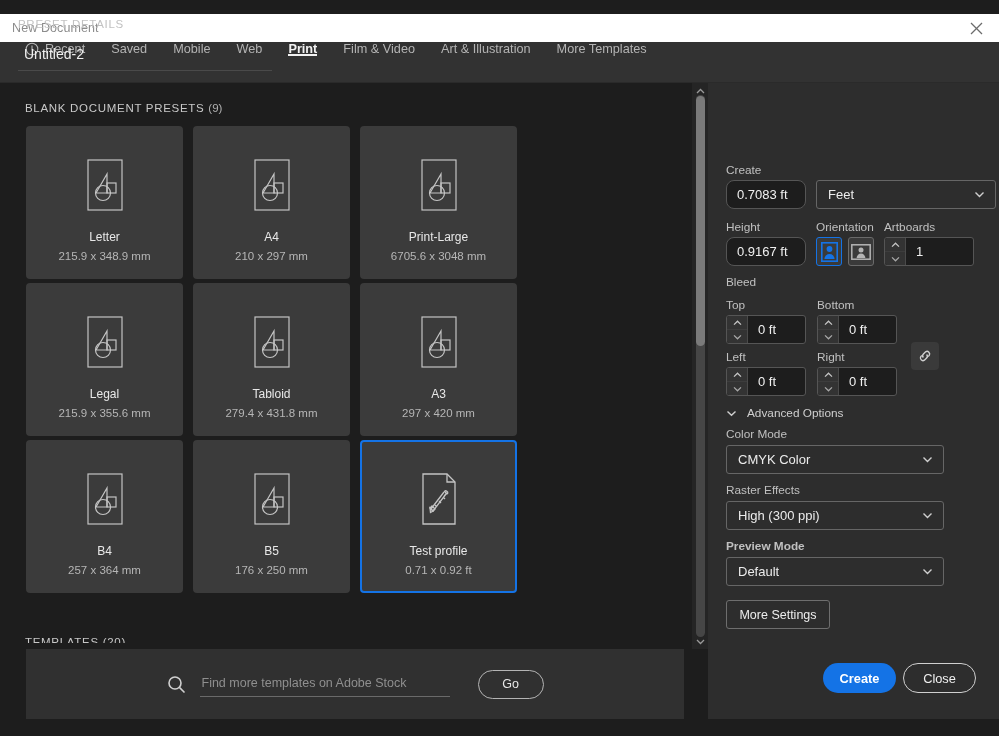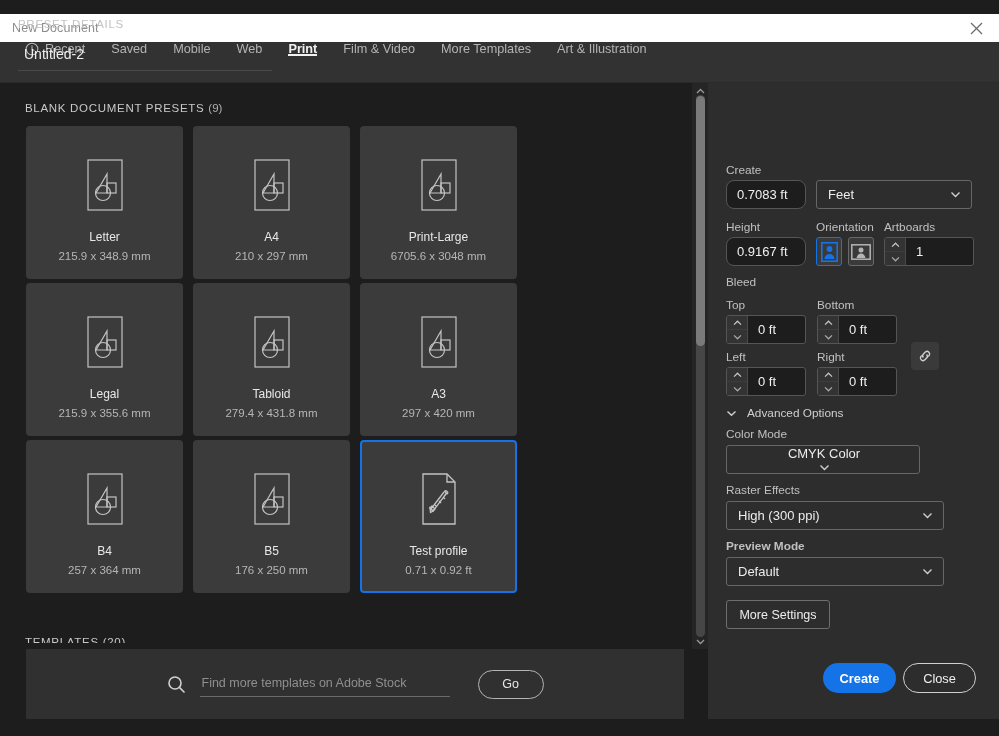--- a/index.html
+++ b/index.html
@@ -160,21 +160,21 @@
     border-radius: 3px; color: #ececec;
     font-size: 13px; display: flex; align-items: center;
     padding: 0 9px 0 11px; cursor: pointer;
   }
   .select-box .val { flex: 1; }
   .chev { width: 13px; height: 13px; color: #cfcfcf; }
 
   
   .w-label { left: 726px; top: 163px; }
   .w-input { position: absolute; left: 726px; top: 180px; width: 80px; }
-  .w-unit  { position: absolute; left: 816px; top: 180px; width: 156px; }
+  .w-unit  { position: absolute; left: 816px; top: 180px; width: 180px; }
 
   
   .h-label { left: 726px; top: 220px; }
   .h-input { position: absolute; left: 726px; top: 237px; width: 80px; }
   .o-label { left: 816px; top: 220px; }
   .a-label { left: 884px; top: 220px; }
   .orient-group { position: absolute; left: 816px; top: 237px; display: flex; gap: 6px; }
   .orient-btn {
     width: 26px; height: 29px; border-radius: 3px;
     border: 1px solid #6a6a6a; background: #3a3a3a;
@@ -222,21 +222,21 @@
   }
   .link-btn svg { color: #d0d0d0; }
 
   
   .adv-toggle {
     position: absolute; left: 726px; top: 406px;
     display: flex; align-items: center; gap: 10px;
     font-size: 11.8px; color: #cfcfcf; cursor: pointer;
   }
   .cm-label { left: 726px; top: 427px; }
-  .cm-sel { position: absolute; left: 726px; top: 445px; width: 194px; flex-direction: column; }
+  .cm-sel { position: absolute; left: 726px; top: 445px; width: 218px; }
   .re-label { left: 726px; top: 483px; }
   .re-sel { position: absolute; left: 726px; top: 501px; width: 218px; }
   .pm-label { left: 726px; top: 539px; font-weight: bold; }
   .pm-sel { position: absolute; left: 726px; top: 557px; width: 218px; }
 
   .more-settings {
     position: absolute; left: 726px; top: 600px; width: 104px; height: 29px;
     border: 1px solid #6e6e6e; border-radius: 3px; background: transparent;
     color: #ededed; font-family: "Liberation Sans", sans-serif; font-size: 12.5px;
     cursor: pointer;
@@ -287,24 +287,24 @@
   <div class="tab">
     <span>Web</span>
   </div>
   <div class="tab active">
     <span>Print</span>
   </div>
   <div class="tab">
     <span>Film &amp; Video</span>
   </div>
   <div class="tab">
+    <span>Art &amp; Illustration</span>
+  </div>
+  <div class="tab">
     <span>More Templates</span>
-  </div>
-  <div class="tab">
-    <span>Art &amp; Illustration</span>
   </div>
 </div>
 
 <div class="left-pane">
 
   <div class="presets-scroll">
     <div class="section-title">
       <span>BLANK DOCUMENT PRESETS</span>
       <span class="count">(9)</span>
     </div>

